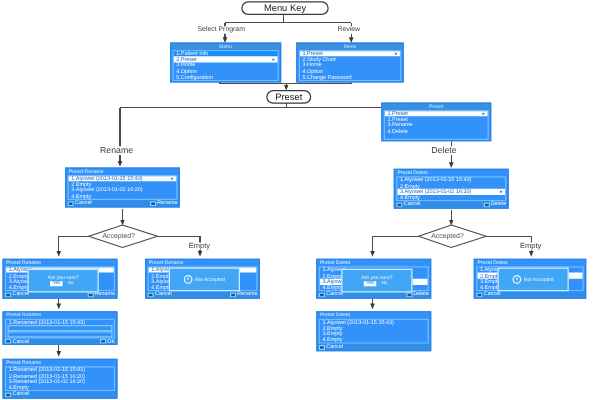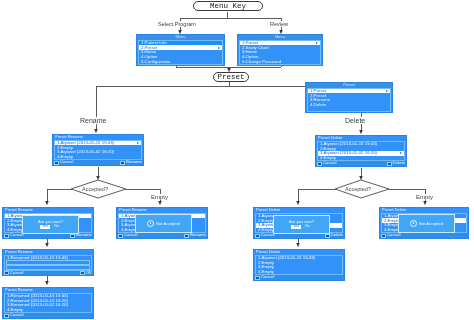--- a/index.html
+++ b/index.html
@@ -2,21 +2,21 @@
 <html><head>
 <meta charset="utf-8">
 <style>
   html,body{margin:0;padding:0;background:#fff;}
   body{width:474px;height:320px;position:relative;overflow:hidden;
        font-family:"Liberation Sans",sans-serif;}
   .stage{position:absolute;left:0;top:0;width:474px;height:320px;}
   svg.lines{position:absolute;left:0;top:0;width:474px;height:320px;pointer-events:none;}
 
   .term{position:absolute;border:1px solid #3a3a3a;border-radius:999px;background:#fff;
-        display:flex;align-items:center;justify-content:center;font-size:7.5px;color:#1a1a1a;font-family:Liberation Mono, monospace;}
+        display:flex;align-items:center;justify-content:center;font-size:7.5px;color:#1a1a1a;}
   .dlabel{position:absolute;font-size:5.5px;color:#4a4a4a;white-space:nowrap;}
   .elabel{position:absolute;font-size:6px;color:#3c3c3c;white-space:nowrap;background:#fff;}
 
   
   .panel{position:absolute;background:#3392fa;border:1px solid #2b84e8;
          overflow:hidden;line-height:1;box-sizing:content-box;}
   .p-title{height:4.5px;background:#3a8fe0;color:#cfe6ff;font-size:4px;
            display:flex;align-items:center;justify-content:center;}
   .p-title.left{justify-content:flex-start;padding-left:2px;background:#3392fa;color:#eaf5ff;}
   .p-list{border:1px solid #6ebcff;margin:0 1px;box-sizing:border-box;line-height:0;}

